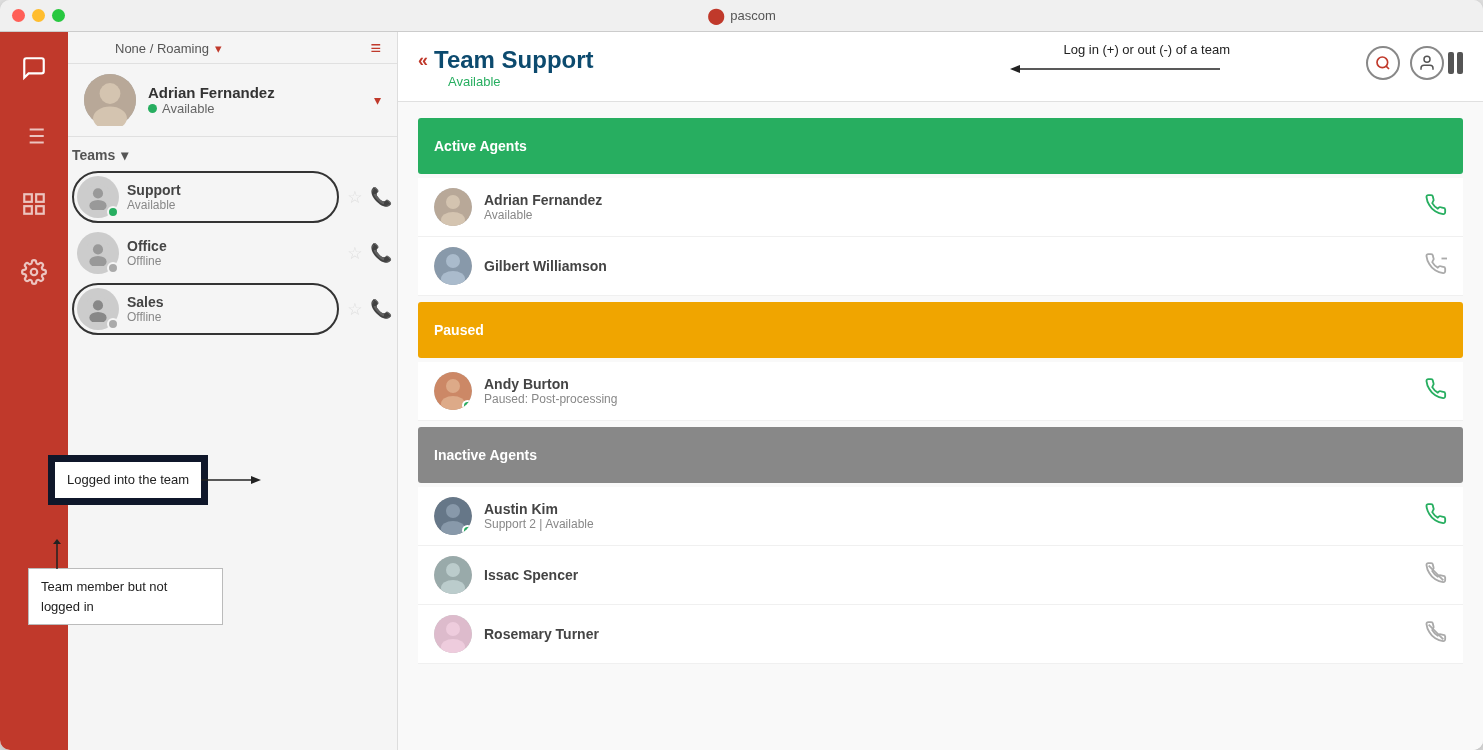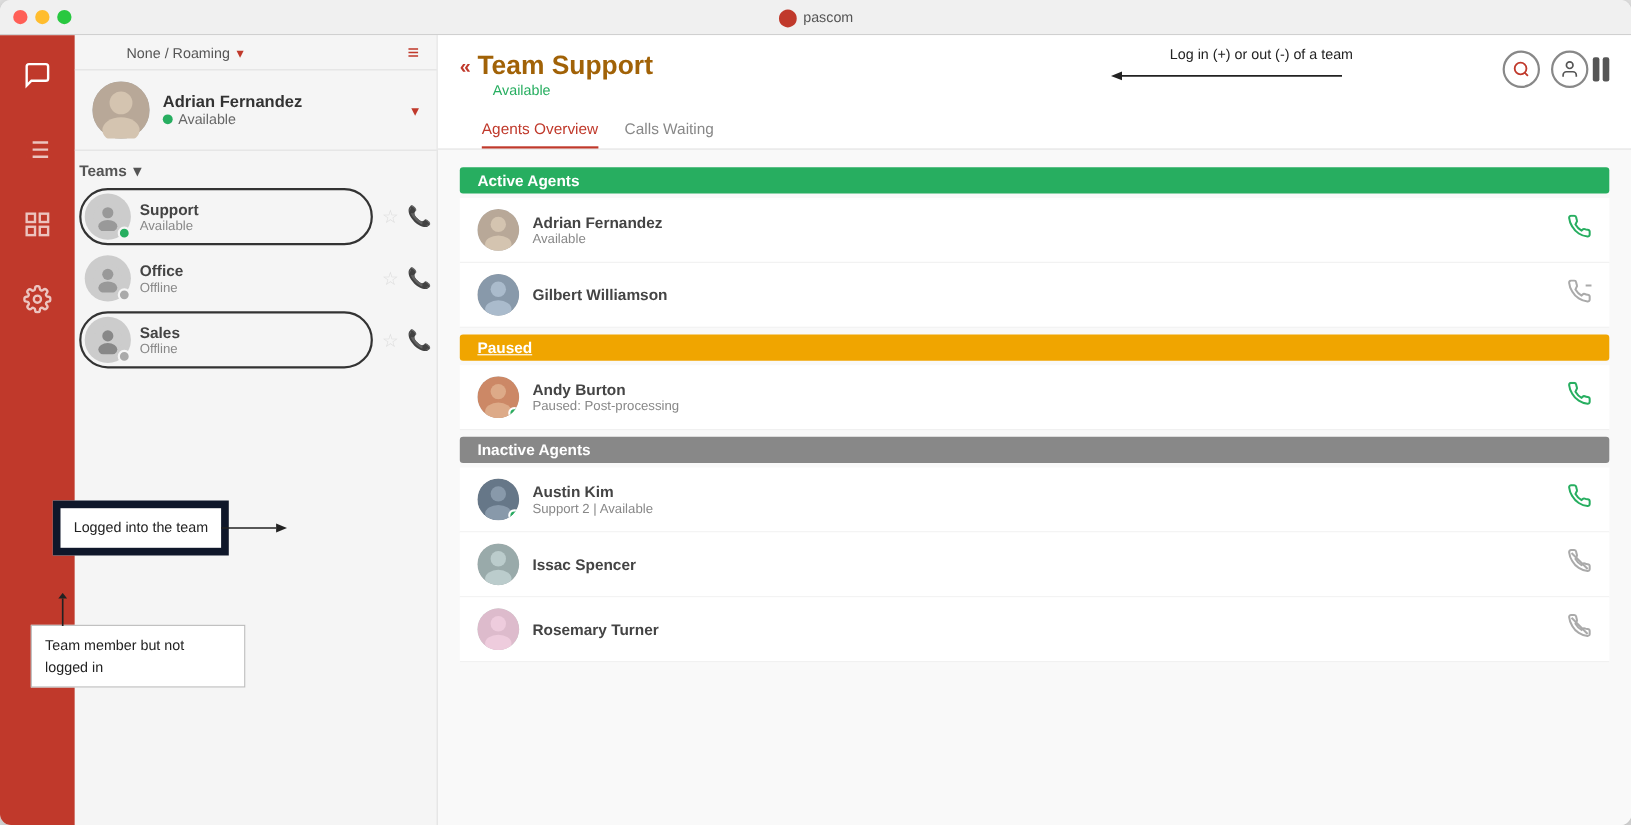--- a/index.html
+++ b/index.html
@@ -101,38 +101,38 @@
       border-bottom: 1px solid #e0e0e0;
     }
     .team-header-top {
       display: flex;
       align-items: flex-start;
       justify-content: space-between;
       margin-bottom: 4px;
     }
     .team-title-row { display: flex; align-items: center; gap: 6px; }
     .back-icon { color: #c0392b; font-size: 18px; font-weight: bold; }
-    .team-title { font-size: 24px; font-weight: 700; color: #a16207; }
+    .team-title { font-size: 24px; font-weight: 700; color: #0c4a6e; }
     .team-subtitle { font-size: 13px; color: #27ae60; margin-left: 30px; margin-bottom: 8px; }
     .header-actions { display: flex; align-items: center; gap: 10px; }
     .search-circle { width: 34px; height: 34px; border-radius: 50%; border: 2px solid #888; display: flex; align-items: center; justify-content: center; cursor: pointer; color: #c0392b; }
     .pause-icon-btn { display: flex; gap: 3px; align-items: center; cursor: pointer; }
     .pause-bar { width: 6px; height: 22px; background: #555; border-radius: 2px; }
     .person-circle { width: 34px; height: 34px; border-radius: 50%; border: 2px solid #888; display: flex; align-items: center; justify-content: center; cursor: pointer; }
 
     
     .tabs { display: flex; gap: 24px; padding: 0 20px; }
     .tab { padding: 8px 0; font-size: 14px; color: #888; cursor: pointer; border-bottom: 2px solid transparent; }
     .tab.active { color: #c0392b; border-bottom: 2px solid #c0392b; font-weight: 500; }
 
     
     .agents-list { padding: 16px 20px; flex: 1; overflow-y: auto; }
 
     .section-header-bar {
-      padding: 4px 16px;
+      padding: 20px 16px;
       border-radius: 3px;
       font-size: 14px;
       font-weight: 600;
       color: white;
       margin-bottom: 4px;
     }
     .section-header-bar.green { background: #27ae60; }
     .section-header-bar.orange { background: #f0a500; color: #fff; }
     .section-header-bar.gray { background: #888; }
 
@@ -354,28 +354,20 @@
                   </svg>
                 </div>
                 <div class="pause-icon-btn">
                   <div class="pause-bar"></div>
                   <div class="pause-bar"></div>
                 </div>
               </div>
             </div>
           </div>
 
-          <div class="tabs">
-            <div class="tab active">
-              <span>Agents Overview</span>
-            </div>
-            <div class="tab">
-              <span>Calls Waiting</span>
-            </div>
-          </div>
         </div>
 
         <div class="agents-list">
 
           <div class="section-header-bar green">
             <span>Active Agents</span>
           </div>
 
           <div class="agent-row">
             <div class="agent-avatar">
@@ -408,21 +400,21 @@
               <div class="agent-name">Gilbert Williamson</div>
             </div>
             <span class="agent-call-btn gray">
               <svg width="22" height="22" viewBox="0 0 24 24" fill="none" stroke="#aaa" stroke-width="2">
                 <path d="M22 16.92v3a2 2 0 0 1-2.18 2 19.79 19.79 0 0 1-8.63-3.07A19.5 19.5 0 0 1 4.69 12 19.79 19.79 0 0 1 1.62 3.35a2 2 0 0 1 1.998-2.18h3a2 2 0 0 1 2 1.72 12.84 12.84 0 0 0 .7 2.81 2 2 0 0 1-.45 2.11L7.91 9.91a16 16 0 0 0 6.06 6.06l1.06-1.06a2 2 0 0 1 2.11-.45 12.84 12.84 0 0 0 2.81.7A2 2 0 0 1 22 16.92z"></path>
                 <line x1="18" y1="6" x2="24" y2="6" stroke="#aaa" stroke-width="2"></line>
               </svg>
             </span>
           </div>
 
-          <div class="section-header-bar orange" style="margin-top:6px;text-decoration:underline;">
+          <div class="section-header-bar orange" style="margin-top:6px;">
             <span>Paused</span>
           </div>
 
           <div class="agent-row">
             <div class="agent-avatar" style="position:relative;">
               <svg viewBox="0 0 38 38" width="38" height="38">
                 <circle cx="19" cy="19" r="19" fill="#cc8866"></circle>
                 <circle cx="19" cy="14" r="7" fill="#ddaa88"></circle>
                 <ellipse cx="19" cy="32" rx="12" ry="8" fill="#ddaa88"></ellipse>
               </svg>

